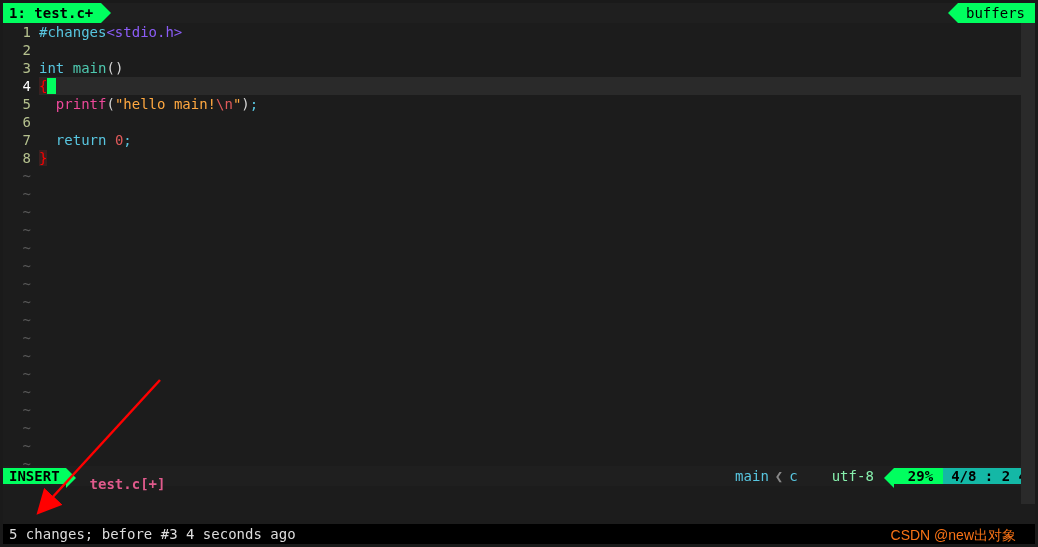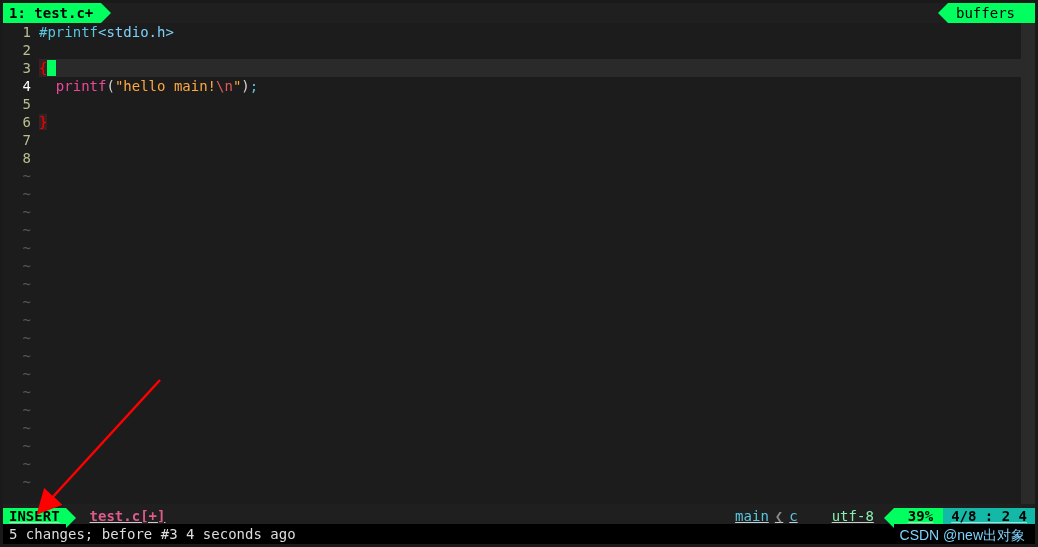--- a/index.html
+++ b/index.html
@@ -40,21 +40,21 @@
       position: absolute;
       right: -10px; top: 0;
       border-left: 10px solid #00ff5f;
       border-top: 10px solid transparent;
       border-bottom: 10px solid transparent;
     }
     .tab-right {
       margin-left: auto;
       background: #00ff5f;
       color: #000;
-      padding: 0 20px 0 8px;
+      padding: 0 10px 0 8px;
       display: flex;
       align-items: center;
       position: relative;
     }
     .tab-right::before {
       content: '';
       position: absolute;
       left: -10px; top: 0;
       border-right: 10px solid #00ff5f;
       border-top: 10px solid transparent;
@@ -83,38 +83,37 @@
     .code .line { height: 18px; line-height: 18px; white-space: pre; }
     .code .line.current { background: #2a2a2a; }
     .cursor {
       display: inline-block;
       width: 9px; height: 16px;
       background: #00ff5f;
       vertical-align: middle;
       margin-top: -2px;
     }
     .c-pre { color: #58c6e0; }
-    .c-inc { color: #7dd3fc; }
+    .c-inc { color: #8b5cf6; }
     .c-kw { color: #58c6e0; }
     .c-id { color: #4ec9b0; }
     .c-paren { color: #d4d4d4; }
     .c-brace-err { color: #ff0000; background: #3a2020; }
     .c-func { color: #ec4899; }
     .c-str { color: #ffa840; }
     .c-esc { color: #e05a5a; }
     .c-num { color: #e05a5a; }
     .c-semi { color: #58c6e0; }
     .statusbar {
       height: 20px;
       background: #1f1f1f;
       display: flex;
-      align-items: flex-end;
+      align-items: center;
       position: relative;
       color: #ccc;
-      text-decoration: underline;
     }
     .seg-mode {
       background: #00ff5f;
       color: #000;
       font-weight: bold;
       padding: 0 6px 0 6px;
       display: flex; align-items: center;
       position: relative;
     }
     .seg-mode::after {
@@ -168,32 +167,33 @@
       display: flex; align-items: center;
       font-weight: bold;
     }
     .msgbar {
       height: 20px;
       background: #000;
       color: #ddd;
       display: flex;
       align-items: center;
       padding: 0 6px;
+      margin-top: 38px;
     }
     .annotation-arrow {
       position: absolute;
       left: 30px;
       top: 370px;
       pointer-events: none;
     }
     .watermark {
       position: absolute;
-      right: 13px;
+      right: 22px;
       bottom: 2px;
-      color: #7dd3fc;
+      color: #f97316;
       font-size: 14px;
       font-family: sans-serif;
       margin-left: 28px;
     }
     .scrollbar-right {
       position: absolute;
       right: 3px; top: 23px; bottom: 43px;
       width: 14px;
       background: #2a2a2a;
     }
@@ -230,40 +230,42 @@
       <div class="ln tilde">~</div>
       <div class="ln tilde">~</div>
       <div class="ln tilde">~</div>
       <div class="ln tilde">~</div>
       <div class="ln tilde">~</div>
       <div class="ln tilde">~</div>
       <div class="ln tilde">~</div>
       <div class="ln tilde">~</div>
     </div>
     <div class="code">
-      <div class="line"><span class="c-pre">#printf</span><span class="c-inc">&lt;stdio.h&gt;</span></div>
+      <div class="line"><span class="c-pre">#changes</span><span class="c-inc">&lt;stdio.h&gt;</span></div>
       <div class="line"></div>
+      <div class="line"><span class="c-kw">int</span><span class="c-id"> main</span><span class="c-paren">()</span></div>
       <div class="line current"><span class="c-brace-err">{</span><span class="cursor"></span></div>
       <div class="line"><span>  </span><span class="c-func">printf</span><span class="c-paren">(</span><span class="c-str">"</span><span class="c-str">hello main!</span><span class="c-esc">\n</span><span class="c-str">"</span><span class="c-paren">)</span><span class="c-semi">;</span></div>
       <div class="line"></div>
+      <div class="line"><span>  </span><span class="c-kw">return </span><span class="c-num">0</span><span class="c-semi">;</span></div>
       <div class="line"><span class="c-brace-err">}</span></div>
     </div>
   </div>
 
   <div class="statusbar">
     <div class="seg-mode">INSERT</div>
     <div class="seg-file">test.c[+]</div>
     <div class="seg-spacer"></div>
     <div class="seg-git">
       <span>main</span>
       <span class="sep">❮</span>
       <span>c</span>
     </div>
     <div class="seg-enc">utf-8</div>
-    <div class="seg-pct">39%</div>
+    <div class="seg-pct">29%</div>
     <div class="seg-pos">4/8 :  2 4</div>
   </div>
 
   <div class="msgbar">5 changes; before #3  4 seconds ago</div>
 </div>
 
 <div class="scrollbar-right"></div>
 
 <svg class="annotation-arrow" width="140" height="150">
   <defs>

